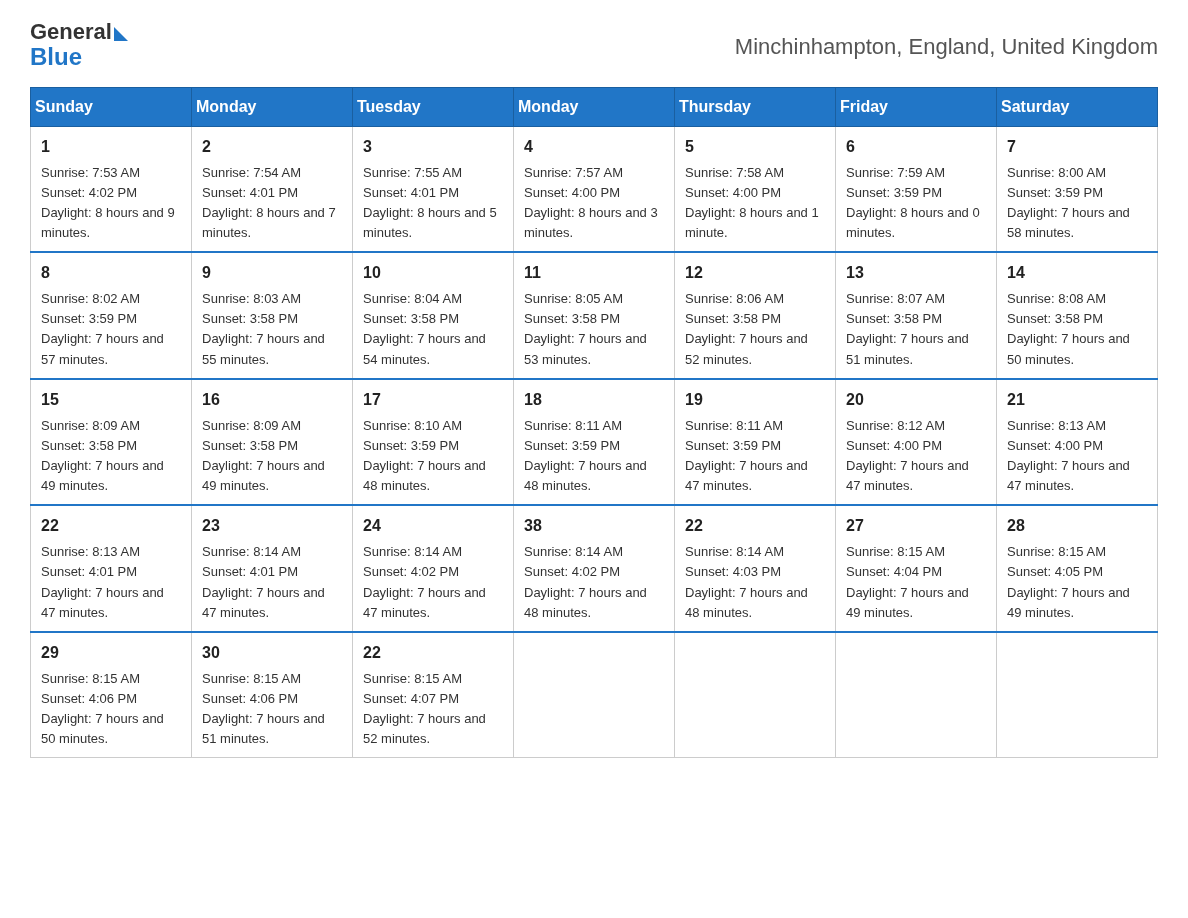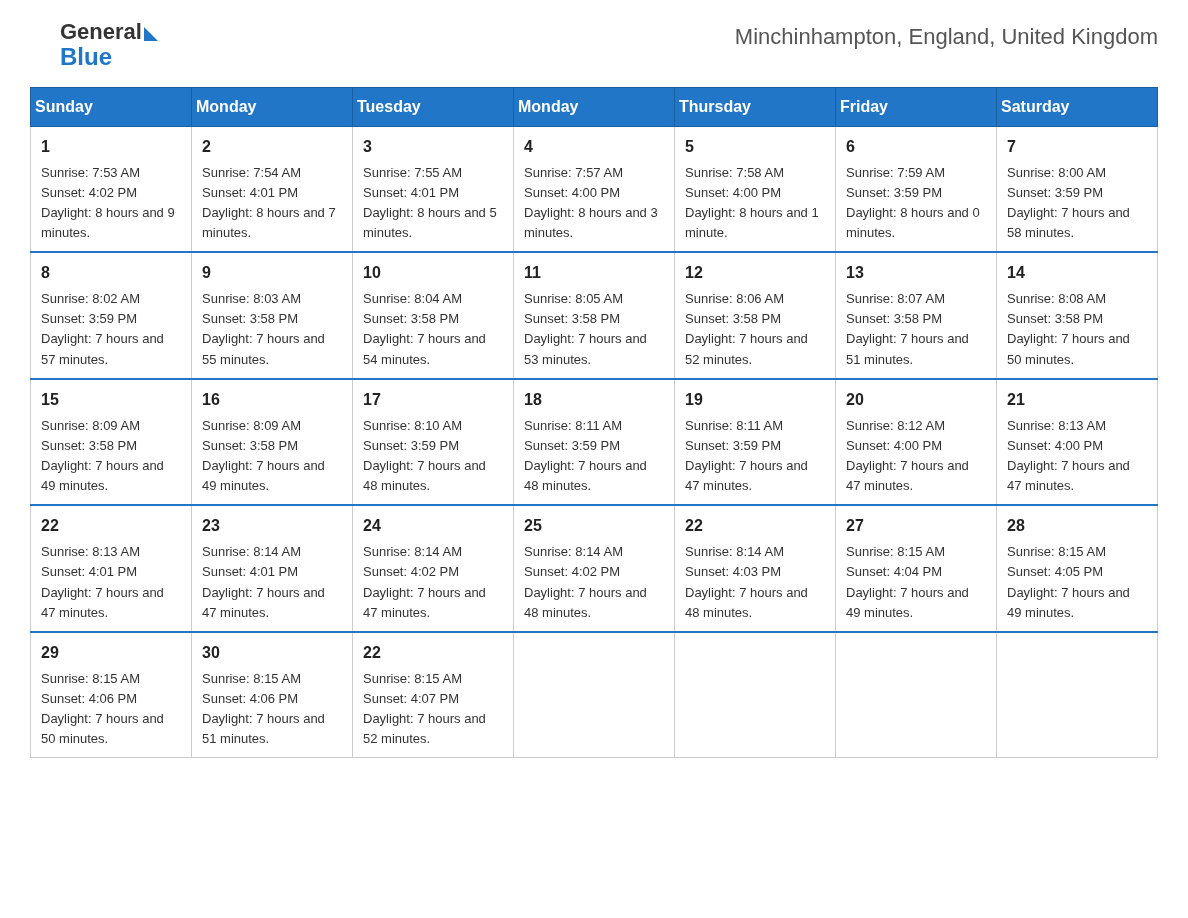--- a/index.html
+++ b/index.html
@@ -6,23 +6,22 @@
     body {
       background: #ffffff;
       font-family: Arial, sans-serif;
       width: 1188px;
       min-height: 918px;
       padding: 20px 30px;
     }
     .header-section {
       display: flex;
       justify-content: space-between;
-      align-items: flex-start;
+      align-items: center;
       margin-bottom: 16px;
-      margin-left: 30px;
     }
     .logo {
       display: flex;
       align-items: center;
       gap: 0px;
     }
     .logo-text-general {
       font-size: 22px;
       font-weight: bold;
       color: #333;
@@ -236,21 +235,21 @@
         </td>
         <td>
           <span class="day-number">23</span>
           <div class="day-info">Sunrise: 8:14 AM<br>Sunset: 4:01 PM<br>Daylight: 7 hours and 47 minutes.</div>
         </td>
         <td>
           <span class="day-number">24</span>
           <div class="day-info">Sunrise: 8:14 AM<br>Sunset: 4:02 PM<br>Daylight: 7 hours and 47 minutes.</div>
         </td>
         <td>
-          <span class="day-number">25</span>
+          <span class="day-number">38</span>
           <div class="day-info">Sunrise: 8:14 AM<br>Sunset: 4:02 PM<br>Daylight: 7 hours and 48 minutes.</div>
         </td>
         <td>
           <span class="day-number">22</span>
           <div class="day-info">Sunrise: 8:14 AM<br>Sunset: 4:03 PM<br>Daylight: 7 hours and 48 minutes.</div>
         </td>
         <td>
           <span class="day-number">27</span>
           <div class="day-info">Sunrise: 8:15 AM<br>Sunset: 4:04 PM<br>Daylight: 7 hours and 49 minutes.</div>
         </td>

